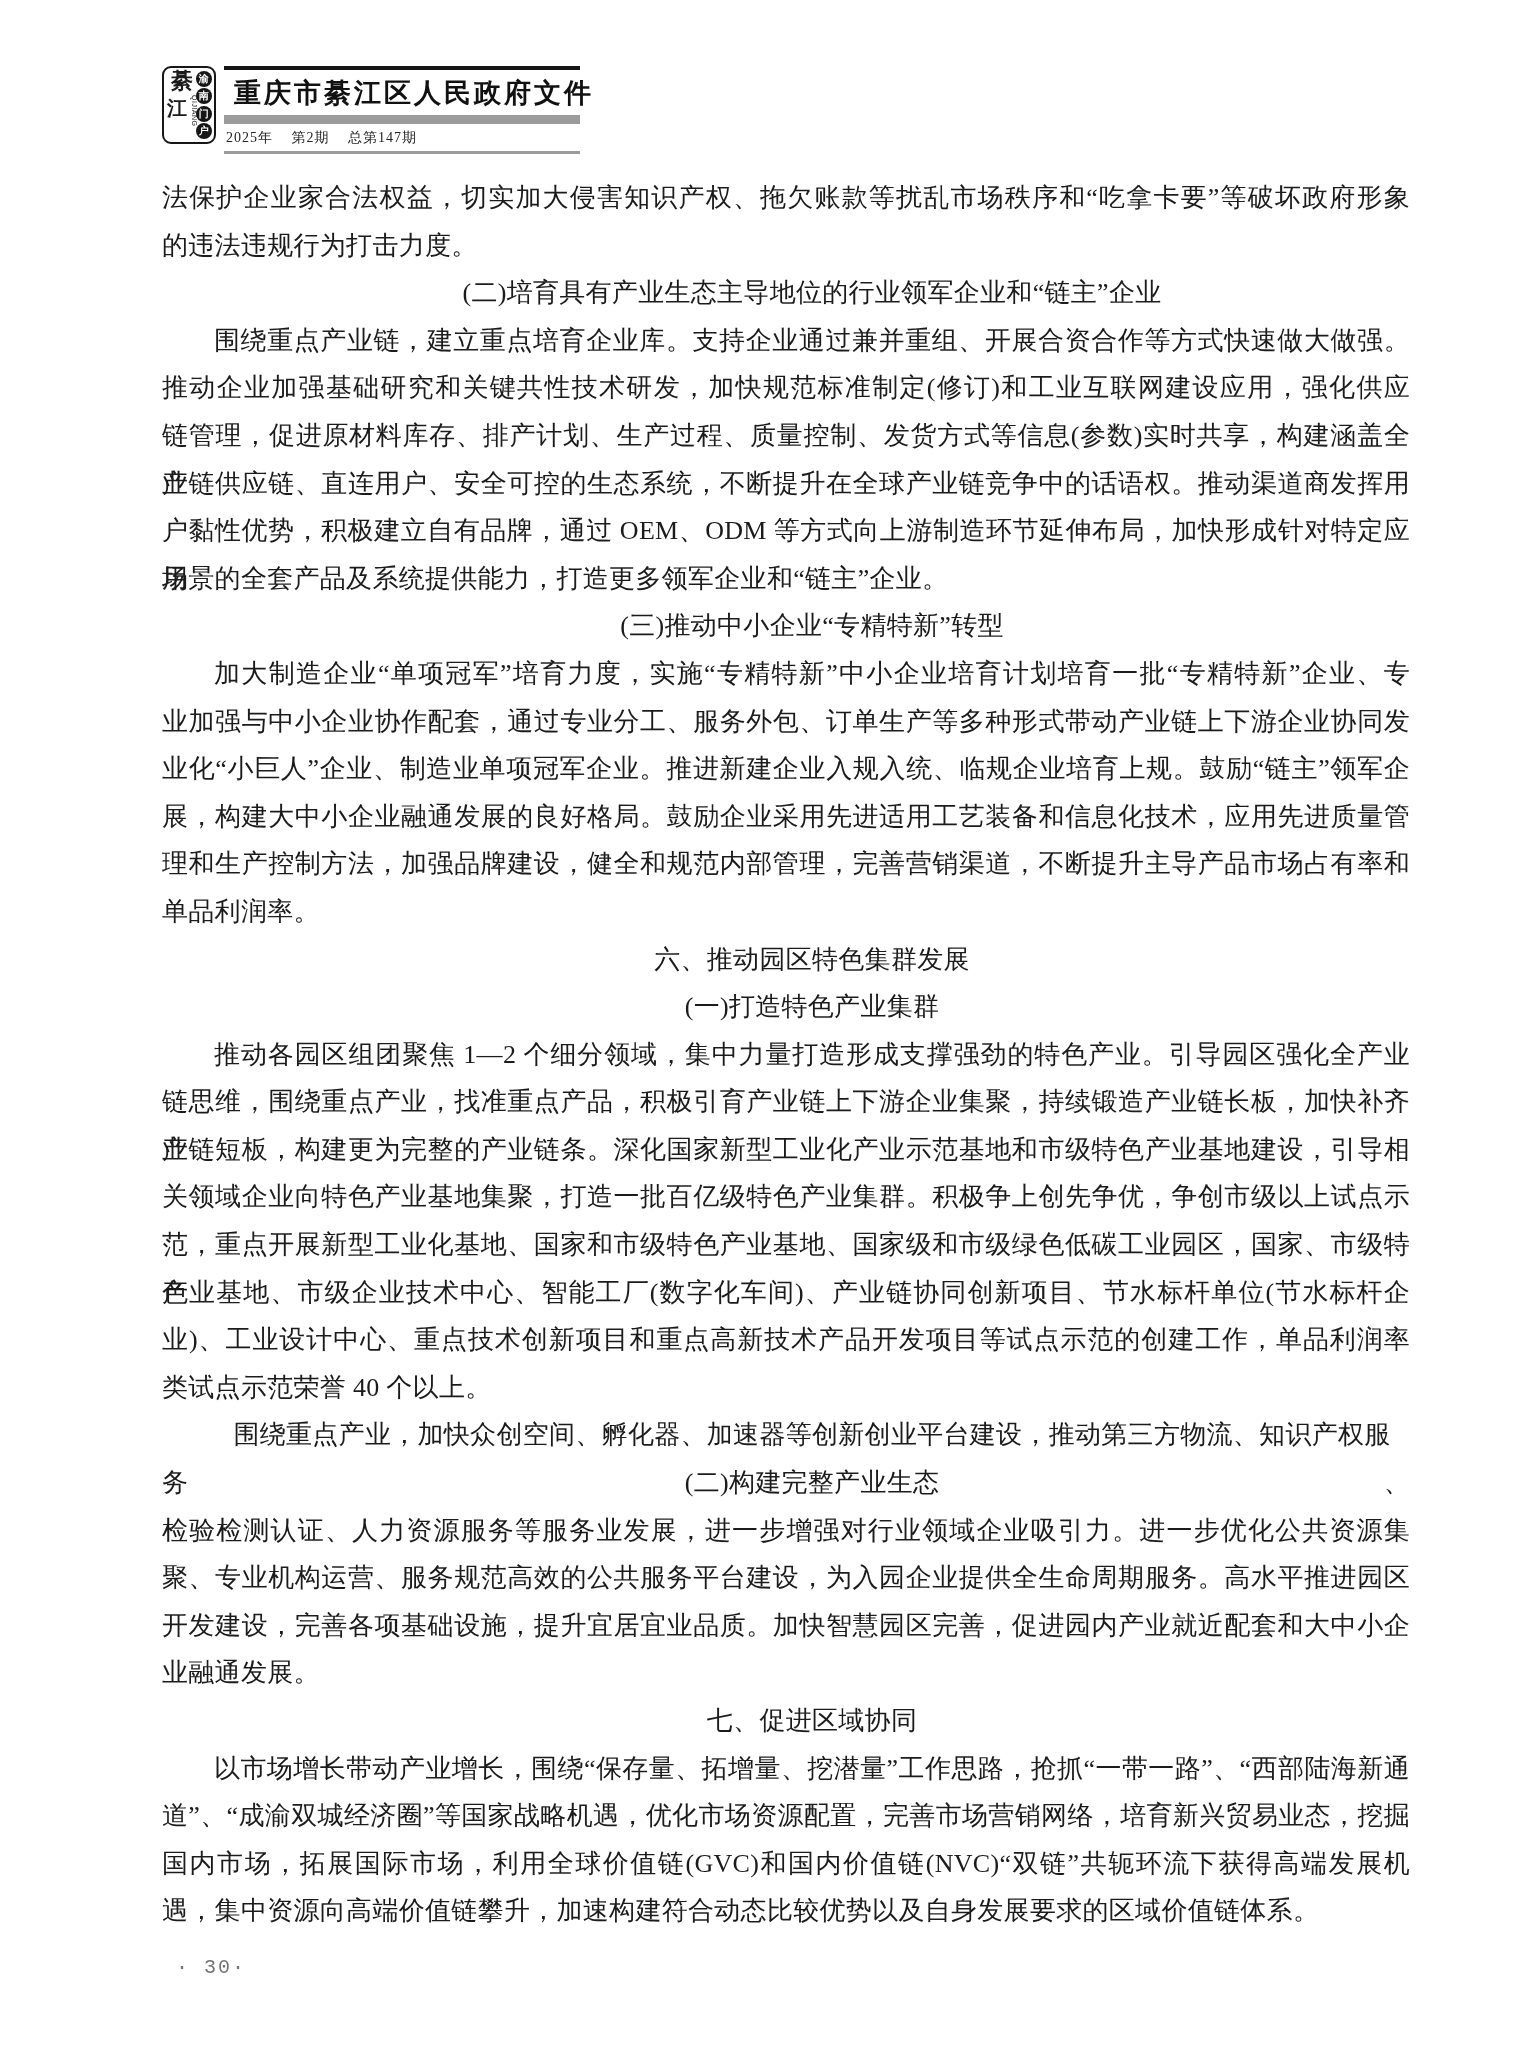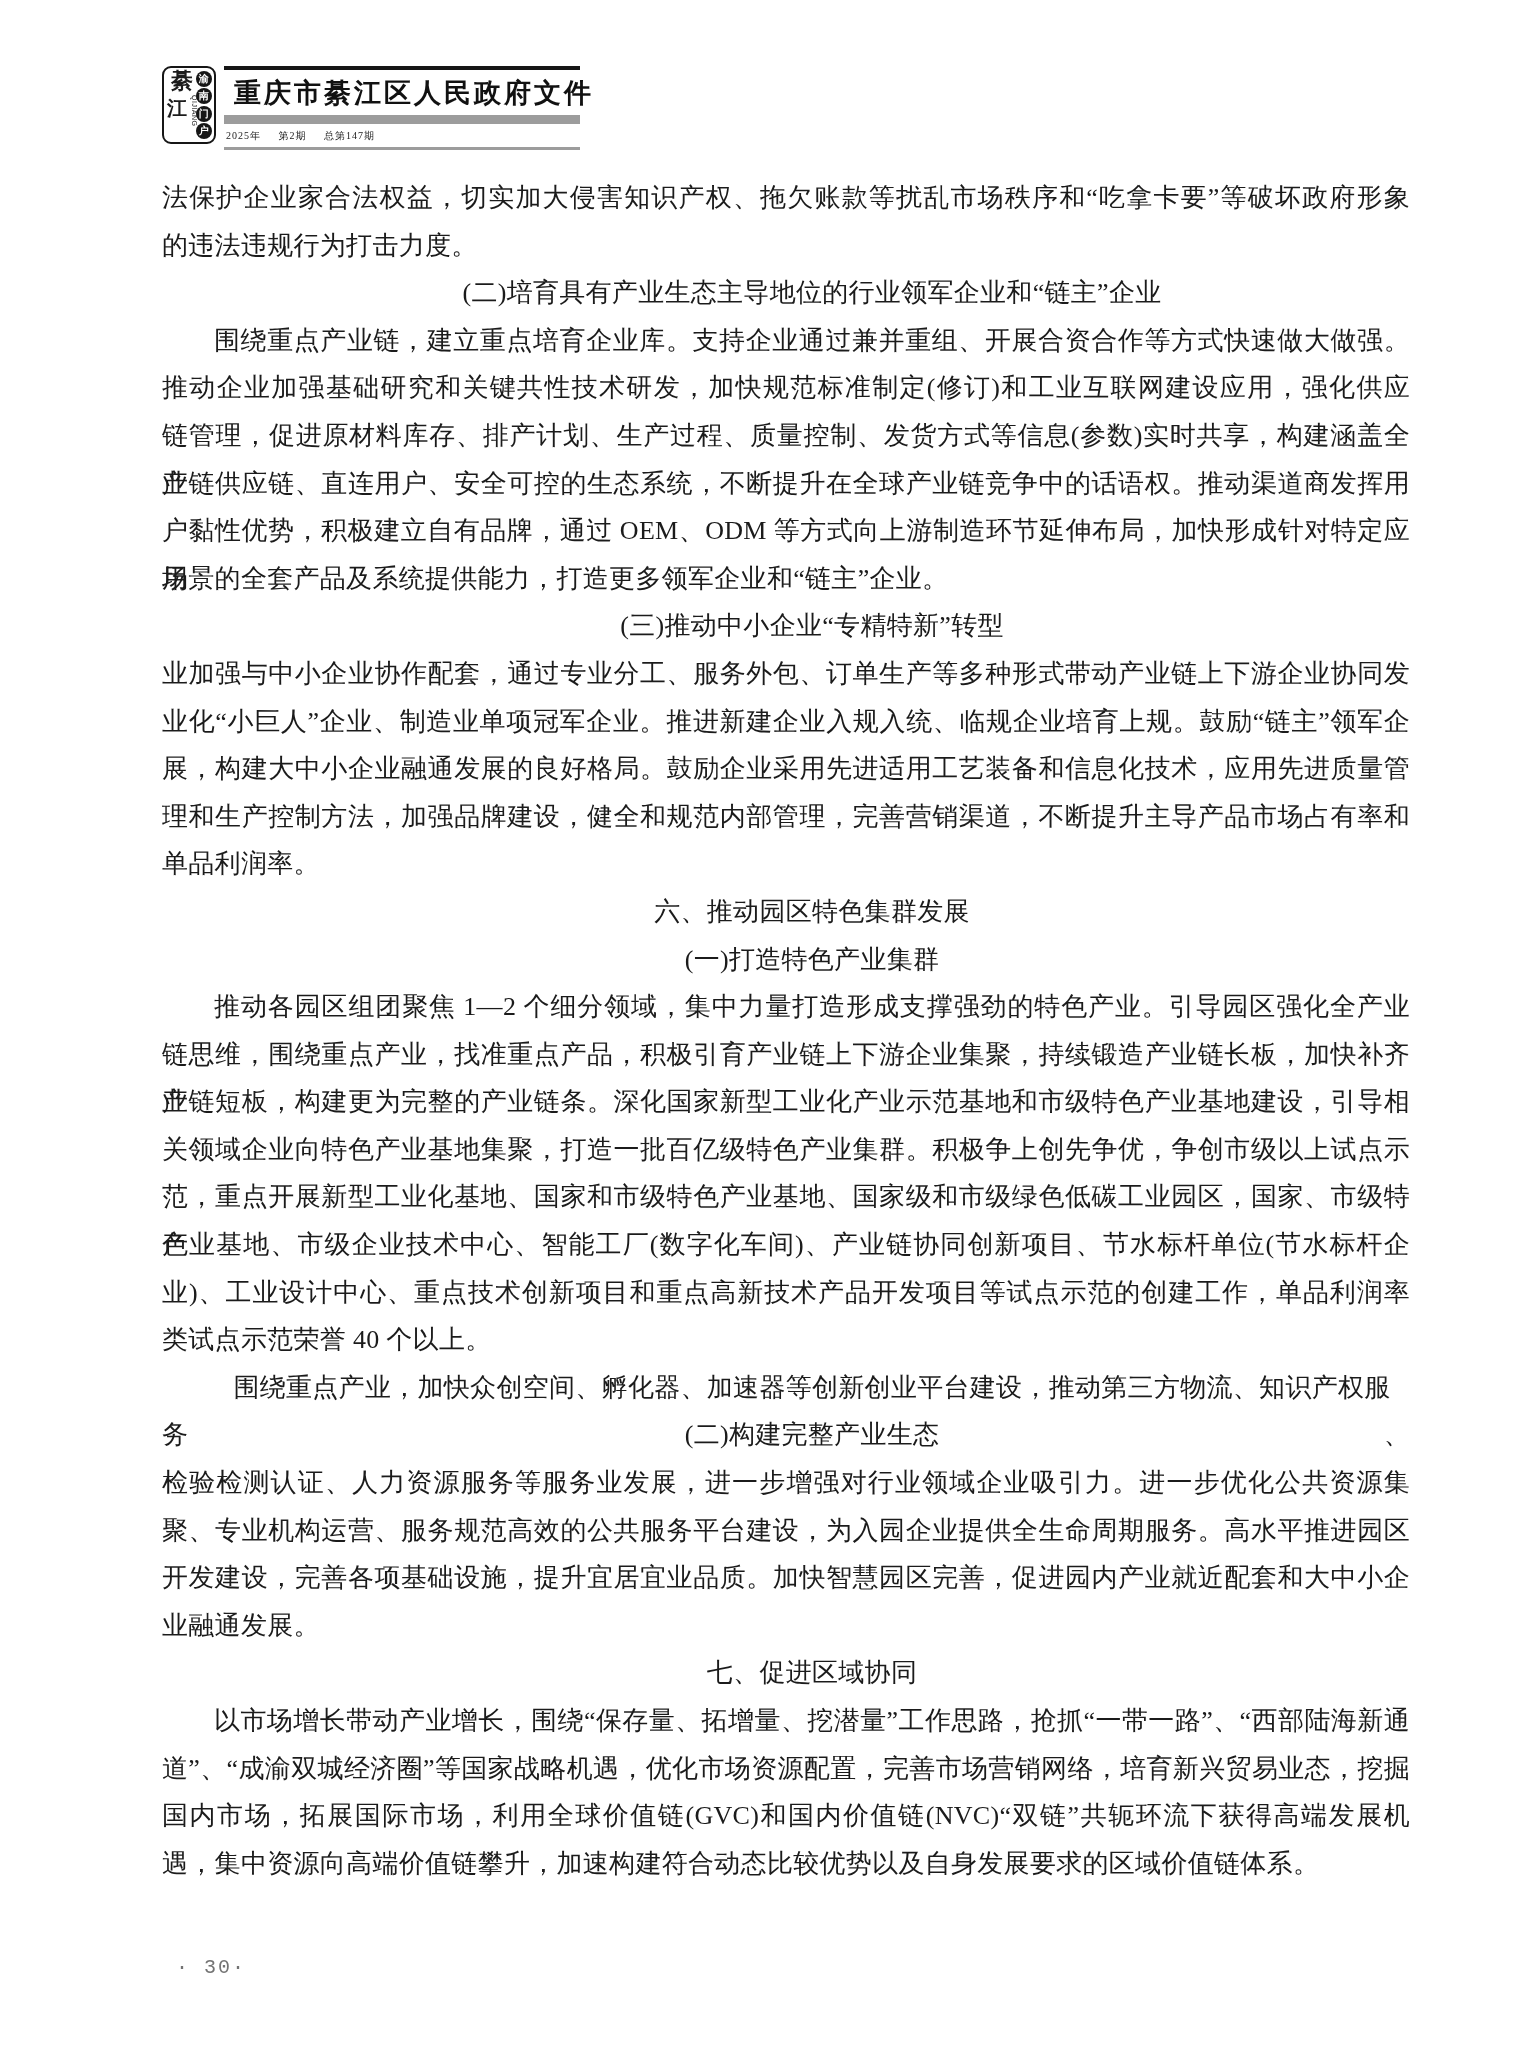--- a/index.html
+++ b/index.html
@@ -41,21 +41,21 @@
   .mast-right { width:356px; }
   .mast-rule-top { height:4px; background:#161616; }
   .mast-title {
     margin:5px 4px 4px 10px;
     font-size:27px; font-weight:700; letter-spacing:3px;
     white-space:nowrap; color:#111;
   }
   .mast-bar { height:9px; background:#9c9c9c; }
   .mast-issue {
     margin:5px 0 4px 2px;
-    font-size:10px; letter-spacing:1px; color:#222;
+    font-size:14px; letter-spacing:1px; color:#222;
     white-space:nowrap;
   }
   .mast-issue span { margin-right:14px; }
   .mast-rule-bottom { height:3px; background:#9c9c9c; }
 
   
   .doc-body {
     position:absolute; left:162px; top:174px; width:1248px;
     font-size:26px;
   }
@@ -118,20 +118,21 @@
       <div class="line fill">法保护企业家合法权益，切实加大侵害知识产权、拖欠账款等扰乱市场秩序和“吃拿卡要”等破坏政府形象</div>
       <div class="line">的违法违规行为打击力度。</div>
       <div class="line indent">(二)培育具有产业生态主导地位的行业领军企业和“链主”企业</div>
       <div class="line indent fill">围绕重点产业链，建立重点培育企业库。支持企业通过兼并重组、开展合资合作等方式快速做大做强。</div>
       <div class="line fill">推动企业加强基础研究和关键共性技术研发，加快规范标准制定(修订)和工业互联网建设应用，强化供应</div>
       <div class="line fill">链管理，促进原材料库存、排产计划、生产过程、质量控制、发货方式等信息(参数)实时共享，构建涵盖全产</div>
       <div class="line fill">业链供应链、直连用户、安全可控的生态系统，不断提升在全球产业链竞争中的话语权。推动渠道商发挥用</div>
       <div class="line fill">户黏性优势，积极建立自有品牌，通过 OEM、ODM 等方式向上游制造环节延伸布局，加快形成针对特定应用</div>
       <div class="line">场景的全套产品及系统提供能力，打造更多领军企业和“链主”企业。</div>
       <div class="line indent">(三)推动中小企业“专精特新”转型</div>
+      <div class="line indent fill">加大制造企业“单项冠军”培育力度，实施“专精特新”中小企业培育计划培育一批“专精特新”企业、专</div>
       <div class="line fill">业加强与中小企业协作配套，通过专业分工、服务外包、订单生产等多种形式带动产业链上下游企业协同发</div>
       <div class="line fill">业化“小巨人”企业、制造业单项冠军企业。推进新建企业入规入统、临规企业培育上规。鼓励“链主”领军企</div>
       <div class="line fill">展，构建大中小企业融通发展的良好格局。鼓励企业采用先进适用工艺装备和信息化技术，应用先进质量管</div>
       <div class="line fill">理和生产控制方法，加强品牌建设，健全和规范内部管理，完善营销渠道，不断提升主导产品市场占有率和</div>
       <div class="line">单品利润率。</div>
       <div class="line indent">六、推动园区特色集群发展</div>
       <div class="line indent">(一)打造特色产业集群</div>
       <div class="line indent fill">推动各园区组团聚焦 1—2 个细分领域，集中力量打造形成支撑强劲的特色产业。引导园区强化全产业</div>
       <div class="line fill">链思维，围绕重点产业，找准重点产品，积极引育产业链上下游企业集聚，持续锻造产业链长板，加快补齐产</div>
       <div class="line fill">业链短板，构建更为完整的产业链条。深化国家新型工业化产业示范基地和市级特色产业基地建设，引导相</div>

